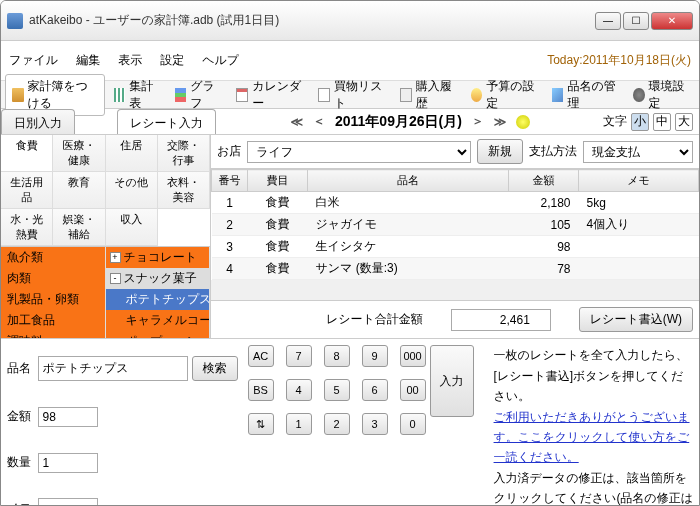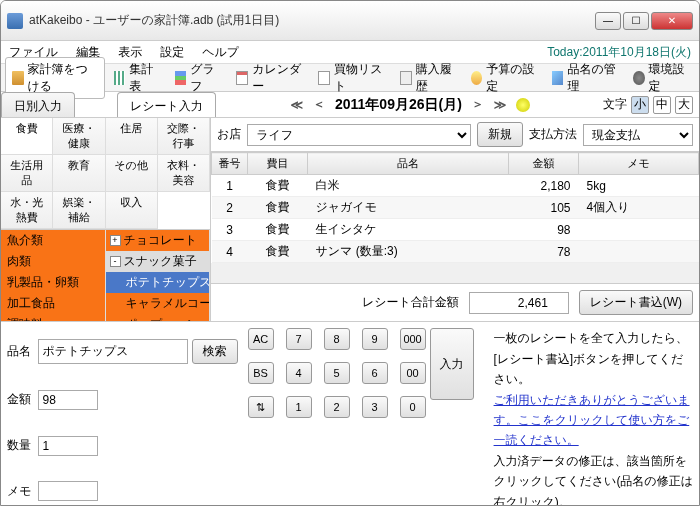--- a/index.html
+++ b/index.html
@@ -4,23 +4,23 @@
 <style>
 * { margin: 0; padding: 0; box-sizing: border-box; font-family: "MS PGothic", "Meiryo", sans-serif; font-size: 12px; }
 body { background: #fff; }
 .app { width: 700px; height: 506px; background: #fff; box-shadow: 0 20px 40px rgba(0,0,0,0.2); border: 1px solid #888; border-radius: 6px 6px 0 0; overflow: hidden; position: relative; }
 .titlebar { height: 40px; background: linear-gradient(#fff,#e8e8e8); display: flex; align-items: center; padding: 0 6px; border-bottom: 1px solid #ccc; }
 .app-icon { width: 16px; height: 16px; background: linear-gradient(#6b9bd8,#3a6fb0); border-radius: 2px; margin-right: 6px; }
 .title-text { flex: 1; color: #333; }
 .win-btns { display: flex; gap: 2px; }
 .win-btn { width: 26px; height: 18px; border: 1px solid #888; border-radius: 3px; background: linear-gradient(#fafafa,#ddd); display: flex; align-items: center; justify-content: center; font-size: 10px; cursor: pointer; }
 .win-btn.close { background: linear-gradient(#e88,#c33); color: #fff; width: 42px; }
-.menubar { height: 23px; display: flex; align-items: center; padding: 0 8px; gap: 18px; border-bottom: 1px solid #ddd; }
+.menubar { height: 40px; display: flex; align-items: center; padding: 0 8px; gap: 18px; border-bottom: 1px solid #ddd; }
 .menubar span { cursor: pointer; }
-.today { margin-left: auto; color: #0f766e; }
+.today { margin-left: auto; color: #a16207; }
 .toolbar { height: 28px; display: flex; align-items: center; padding: 2px 4px; gap: 2px; border-bottom: 1px solid #ccc; background: #f5f5f5; }
 .tool-btn { display: flex; align-items: center; gap: 4px; padding: 3px 6px; border: 1px solid transparent; border-radius: 3px; cursor: pointer; }
 .tool-btn:first-child { background: #fff; border: 1px solid #bbb; }
 .tool-icon { width: 14px; height: 14px; display: inline-block; }
 .ico-book { background: linear-gradient(#f0c060,#d09030); border-radius: 1px; }
 .ico-grid { background: repeating-linear-gradient(90deg,#5a8,#5a8 2px,#fff 2px,#fff 4px); }
 .ico-chart { background: linear-gradient(0deg,#e66 33%,#6c6 33% 66%,#69e 66%); }
 .ico-cal { background: #fff; border: 1px solid #999; box-shadow: inset 0 3px #d66; }
 .ico-list { background: #fff; border: 1px solid #999; }
 .ico-hist { background: #eee; border: 1px solid #999; }
@@ -61,21 +61,21 @@
 .label { white-space: nowrap; }
 select, input[type=text] { border: 1px solid #aaa; padding: 2px 4px; background: #fff; }
 .btn { border: 1px solid #999; background: linear-gradient(#fafafa,#e0e0e0); padding: 3px 10px; border-radius: 3px; cursor: pointer; }
 .data-table { flex: 1; overflow: auto; background: #f0f0f0; }
 table { width: 100%; border-collapse: collapse; background: #fff; }
 th { background: linear-gradient(#f8f8f8,#e4e4e4); border: 1px solid #ccc; padding: 3px 6px; font-weight: normal; text-align: center; font-size: 11px; }
 td { border-bottom: 1px solid #eee; padding: 2px 8px; }
 td.num { text-align: right; }
 td.ctr { text-align: center; }
 tbody tr:nth-child(even) { background: #f7f7f7; }
-.total-row { display: flex; align-items: center; justify-content: flex-end; gap: 10px; padding: 6px; border-top: 1px solid #ccc; }
+.total-row { display: flex; align-items: center; justify-content: flex-end; gap: 28px; padding: 6px; border-top: 1px solid #ccc; }
 .total-box { border: 1px solid #aaa; background: #fff; padding: 3px 20px; min-width: 100px; text-align: right; }
 
 .bottom-panel { border-top: 1px solid #ccc; padding: 6px; display: flex; gap: 10px; }
 .entry-form { display: grid; grid-template-columns: auto 1fr; gap: 4px 6px; align-items: center; }
 .entry-form input { width: 150px; }
 .keypad-area { display: flex; gap: 4px; align-items: flex-start; }
 .keypad { display: grid; grid-template-columns: repeat(5,26px); gap: 12px; text-align: right; }
 .key { height: 22px; border: 1px solid #999; background: linear-gradient(#fafafa,#e0e0e0); display: flex; align-items: center; justify-content: center; cursor: pointer; border-radius: 3px; font-size: 11px; }
 .enter-btn { width: 44px; height: 72px; border: 1px solid #999; background: linear-gradient(#fafafa,#e0e0e0); display: flex; align-items: center; justify-content: center; cursor: pointer; border-radius: 3px; }
 .hints { flex: 1; font-size: 11px; line-height: 1.7; padding-left: 10px; }

